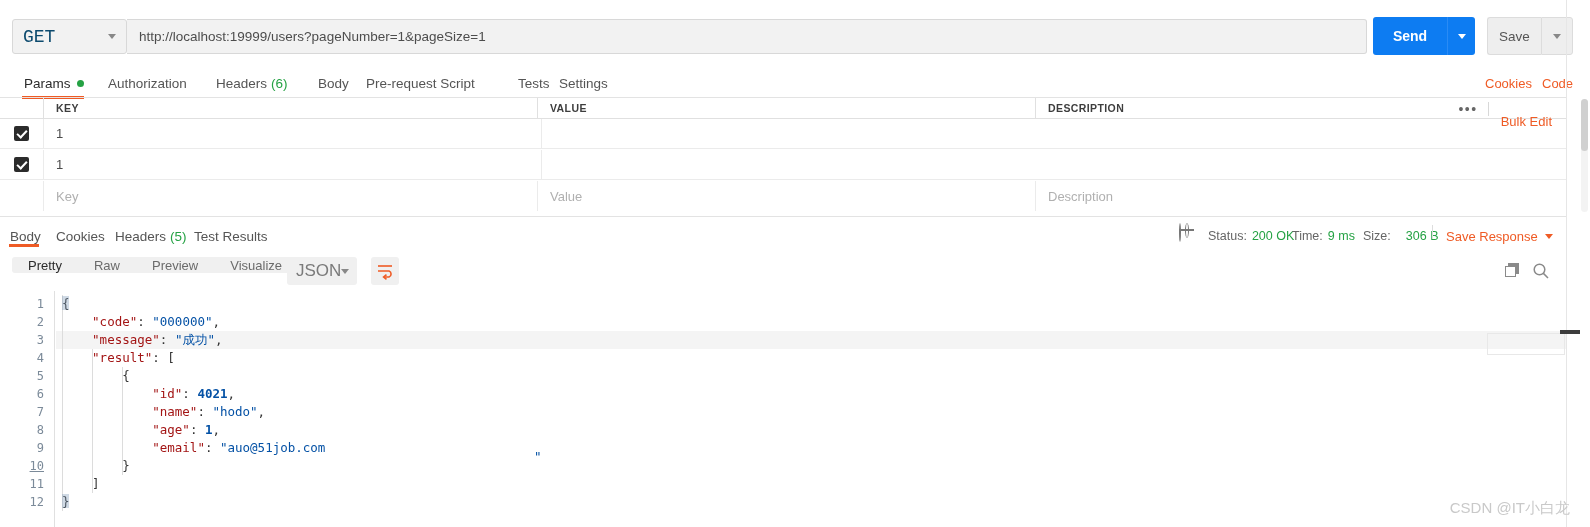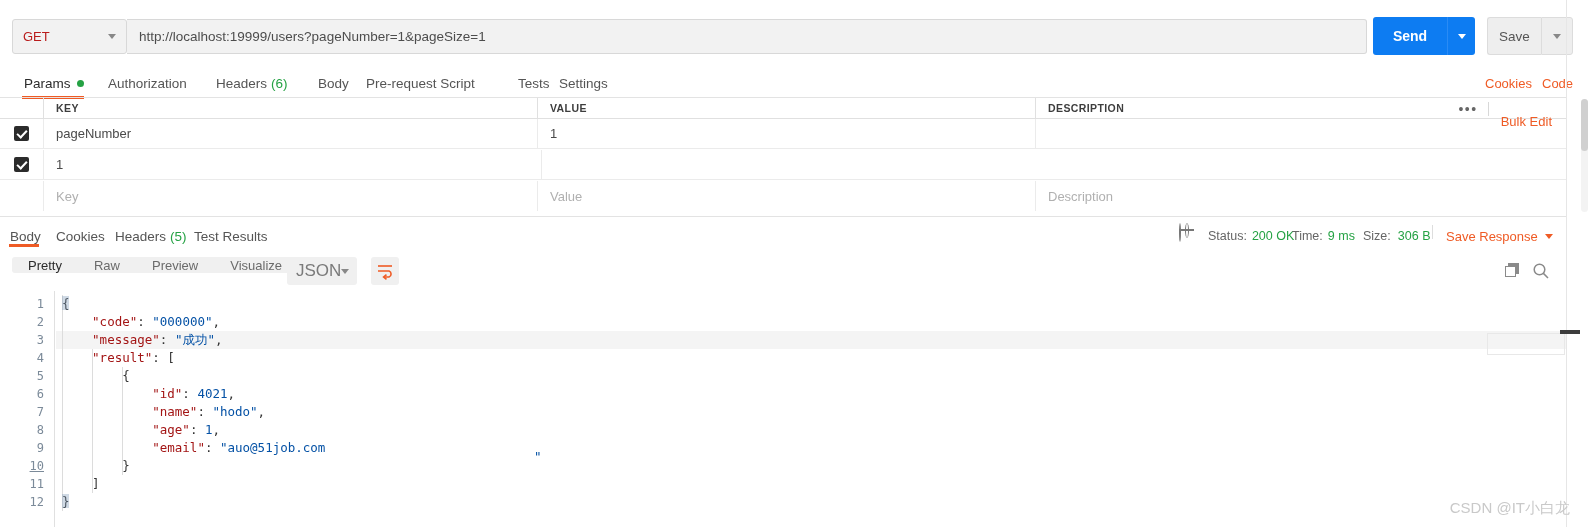--- a/index.html
+++ b/index.html
@@ -15,21 +15,21 @@
   
   .urlrow {
     position: absolute; left: 0; top: 0; width: 1590px; height: 72px;
     background: #fff;
   }
   .method-box {
     position: absolute; left: 12px; top: 19px; width: 115px; height: 35px;
     border: 1px solid #d8d8d8; border-radius: 3px; background: #f2f2f2;
     display: flex; align-items: center; padding: 0 10px;
   }
-  .method-label { font-size: 13px; color: #b91c1c; flex: 1; }
+  .method-label { font-size: 18px; color: #0c4a6e; flex: 1; font-family: Liberation Mono, monospace; }
   .caret-down {
     width: 0; height: 0; border-left: 4.5px solid transparent;
     border-right: 4.5px solid transparent; border-top: 5px solid #888;
   }
   .url-box {
     position: absolute; left: 127px; top: 19px; width: 1240px; height: 35px;
     border: 1px solid #d8d8d8; border-left: none; border-radius: 0 3px 3px 0;
     background: #f2f2f2; display: flex; align-items: center; padding: 0 12px;
   }
   .url-text { font-size: 13.5px; color: #4d4d4d; }
@@ -199,21 +199,21 @@
   .codeline {
     position: absolute; left: 62px; height: 18px; line-height: 18px;
     white-space: pre; color: #333;
   }
   .hl-row {
     position: absolute; left: 56px; width: 1510px; height: 18px;
     background: #f4f4f4;
   }
   .k { color: #a31515; }
   .s { color: #0451a5; }
-  .n { color: #0451a5; }
+  .n { color: #0451a5; font-weight: bold; }
   .p { color: #333; }
   .indent-guide {
     position: absolute; width: 1px; background: #dcdcdc;
   }
   .cursor-blk {
     position:absolute; width: 7px; height: 14px; background: rgba(120,150,180,.35);
   }
 
   
   .vscroll-params {
@@ -317,23 +317,20 @@
           <span class="vdiv"></span>
           <span class="link-orange" style="padding:0 14px 0 12px;margin-top:25px;">Bulk Edit</span>
         </div>
       </div>
     </div>
 
     <div class="prow" style="top:21px;">
       <div class="cell-check">
         <span class="chk"></span>
       </div>
-      <div class="cell-key">
-        <span class="cell-txt">pageNumber</span>
-      </div>
       <div class="cell-val">
         <span class="cell-txt">1</span>
       </div>
       <div class="cell-desc">
         <span class="cell-txt"></span>
       </div>
     </div>
 
     <div class="prow" style="top:52px;">
       <div class="cell-check">
@@ -388,21 +385,21 @@
     <div class="tab" style="left:1208px; top:4px;">
       <span class="stat-txt">Status:</span>
       <span class="stat-val" style="margin-left:5px;">200 OK</span>
     </div>
     <div class="tab" style="left:1292px; top:4px;">
       <span class="stat-txt">Time:</span>
       <span class="stat-val" style="margin-left:5px;">9 ms</span>
     </div>
     <div class="tab" style="left:1363px; top:4px;">
       <span class="stat-txt">Size:</span>
-      <span class="stat-val" style="margin-left:7px;">306 B</span>
+      <span class="stat-val" style="margin-left:15px;">306 B</span>
     </div>
     <div style="position:absolute; left:1432px; top:8px; width:1px; height:14px; background:#ddd;"></div>
     <div class="tab" style="left:1446px; top:4px;">
       <span class="link-orange">Save Response</span>
       <span class="caret-down" style="border-top-color:#ef5b25; margin-left:7px;"></span>
     </div>
   </div>
 
   <div class="viewbar">
     <div class="pill">

